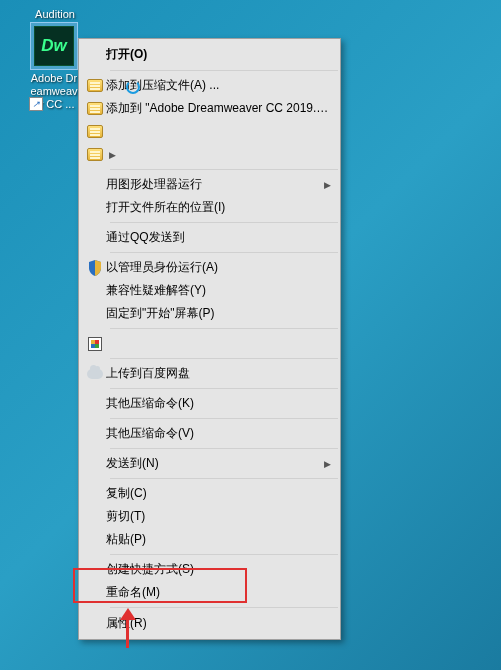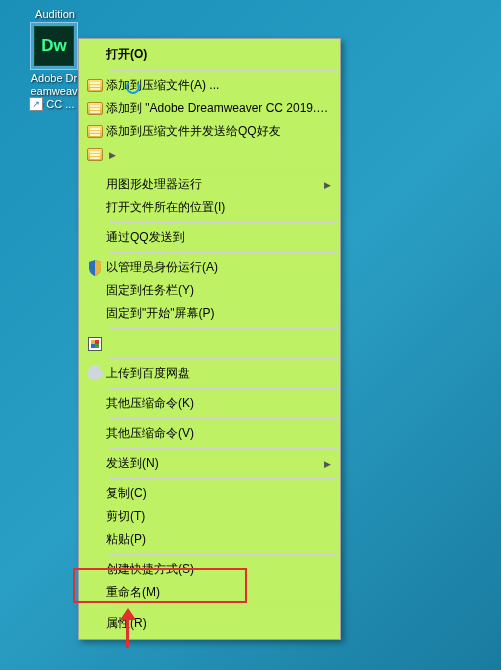--- a/index.html
+++ b/index.html
@@ -8,21 +8,21 @@
       background: linear-gradient(135deg, #1a8fb8 0%, #2a9fc5 50%, #1a7ba0 100%);
       font-family: "Microsoft YaHei", "Segoe UI", sans-serif;
       font-size: 12px; overflow: hidden; position: relative;
     }
     .desktop { position: absolute; inset: 0; }
     .desktop-icon {
       position: absolute; width: 50px; text-align: center;
       display: flex; flex-direction: column; align-items: center; gap: 2px; cursor: pointer;
     }
     .desktop-icon .icon-img {
-      width: 42px; height: 42px; display: flex; align-items: center; justify-content: center;
+      width: 42px; height: 42px; display: flex; align-items: center; justify-content: center; font-style: italic;
     }
     .desktop-icon .label {
       color: #fff; font-size: 11px; line-height: 13px;
       text-shadow: 1px 1px 2px rgba(0,0,0,0.8); word-break: break-all; max-width: 52px;
     }
     .desktop-icon.top { top: 8px; left: 30px; }
     .desktop-icon.selected { top: 22px; left: 29px; }
     .desktop-icon.selected .icon-img {
       width: 48px; height: 48px; background: rgba(120,180,220,0.5);
       border: 1px solid rgba(180,220,255,0.7);
@@ -33,21 +33,21 @@
       font-family: Arial, sans-serif; font-weight: bold; font-size: 17px; color: #3aff8e;
       border: 1px solid #0a5030;
     }
     .shortcut-badge {
       position: absolute; bottom: 0; left: 0; width: 14px; height: 14px;
       background: #fff; border: 1px solid #888; font-size: 9px;
       display: flex; align-items: center; justify-content: center; color: #2a6fc0;
     }
     .context-menu {
       position: absolute; top: 38px; left: 78px; width: 263px;
-      background: #bef264; border: 1px solid #a0a0a0;
+      background: #e5e5e5; border: 1px solid #a0a0a0;
       box-shadow: 3px 3px 6px rgba(0,0,0,0.35);
       padding: 3px 1px 3px 1px;
     }
     .menu-item {
       display: flex; align-items: center; height: 23px;
       padding: 0 8px 0 4px; cursor: default; color: #000; position: relative;
     }
     .menu-item.header { font-weight: bold; height: 25px; }
     .menu-item.properties { height: 25px; }
     .menu-icon {
@@ -117,21 +117,20 @@
     <div class="menu-item">
       <span class="menu-icon">
           <span class="ic-archive"></span>
         </span>
       <span class="menu-label">添加到 "Adobe Dreamweaver CC 2019.zip"(T)</span>
     </div>
     <div class="menu-item">
       <span class="menu-icon">
           <span class="ic-archive"></span>
         </span>
-      <span class="menu-label">添加到压缩文件并发送给QQ好友</span>
     </div>
     <div class="menu-item">
       <span class="menu-icon">
           <span class="ic-archive"></span>
         </span>
       <span class="menu-arrow">▶</span>
     </div>
     <div class="separator"></div>
 
     <div class="menu-item">
@@ -155,21 +154,21 @@
       <span class="menu-icon">
         <svg class="ic-shield" viewBox="0 0 14 16">
             <path d="M7 0 L13 2 V8 C13 12 10 15 7 16 C4 15 1 12 1 8 V2 Z" fill="#2a6fc0"></path>
             <path d="M7 0 L13 2 V8 C13 12 10 15 7 16 V0 Z" fill="#e6b43a"></path>
           </svg>
       </span>
       <span class="menu-label">以管理员身份运行(A)</span>
     </div>
     <div class="menu-item">
       <span class="menu-icon"></span>
-      <span class="menu-label">固定到任务栏(Y)</span>
+      <span class="menu-label">兼容性疑难解答(Y)</span>
     </div>
     <div class="menu-item">
       <span class="menu-icon"></span>
       <span class="menu-label">固定到"开始"屏幕(P)</span>
     </div>
     <div class="separator"></div>
 
     <div class="menu-item">
       <span class="menu-icon">
           <span class="ic-defender"></span>

